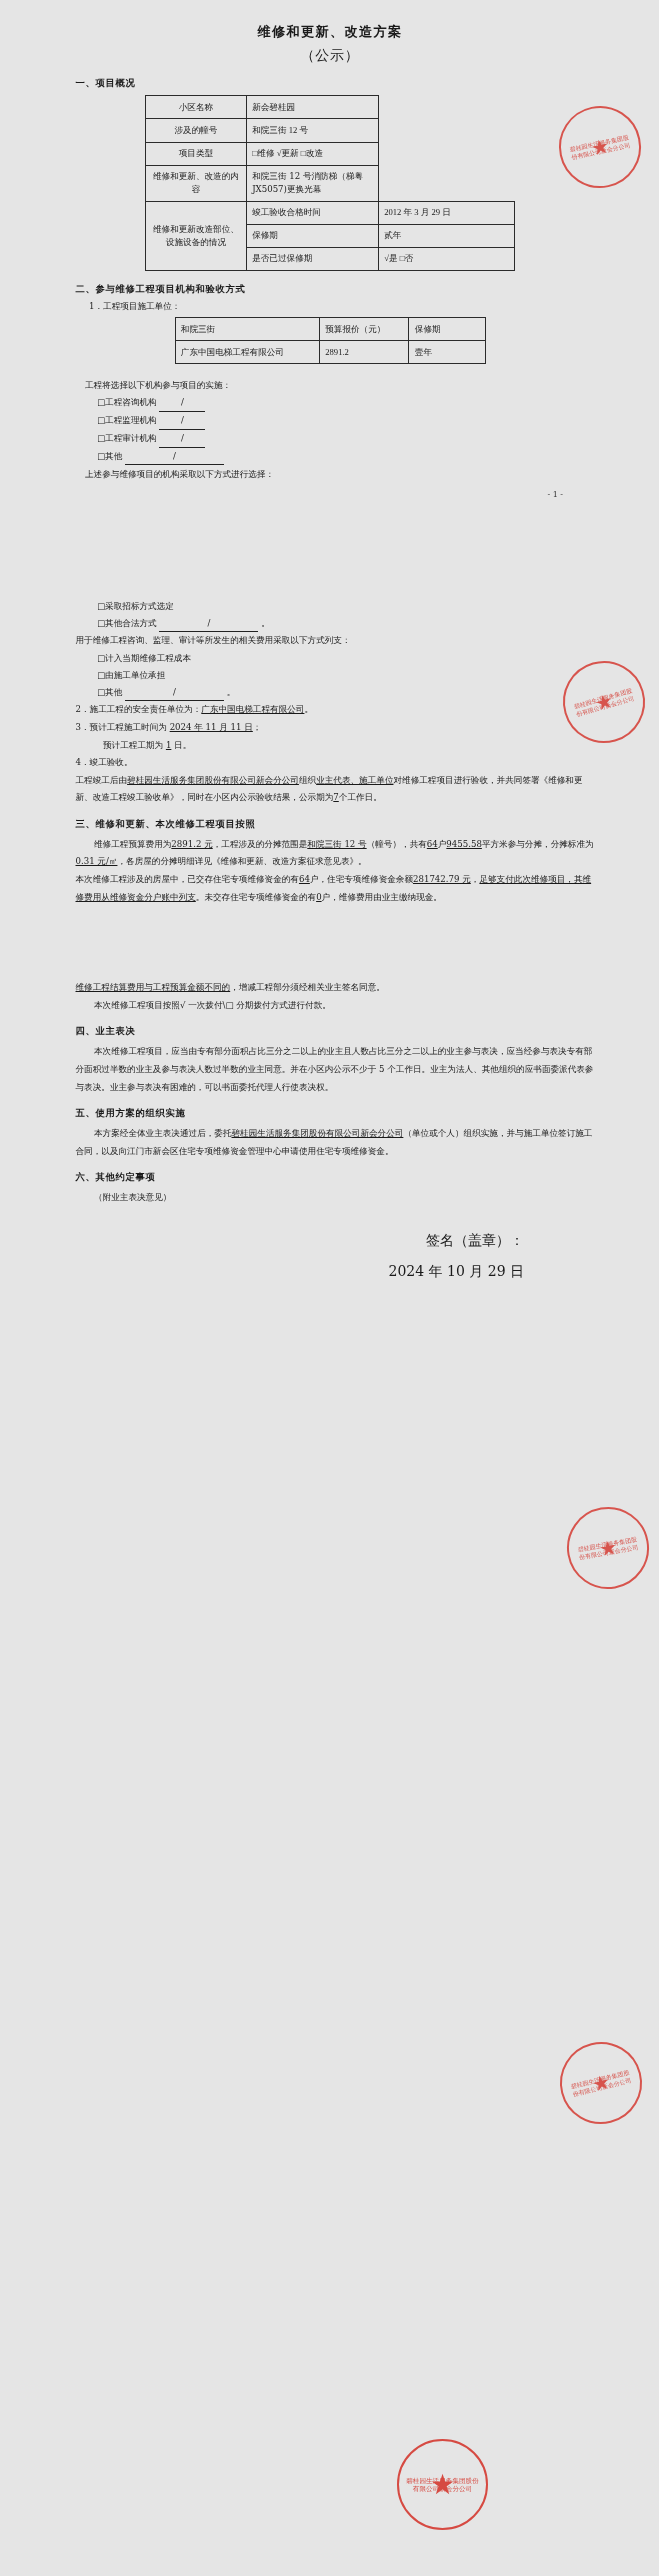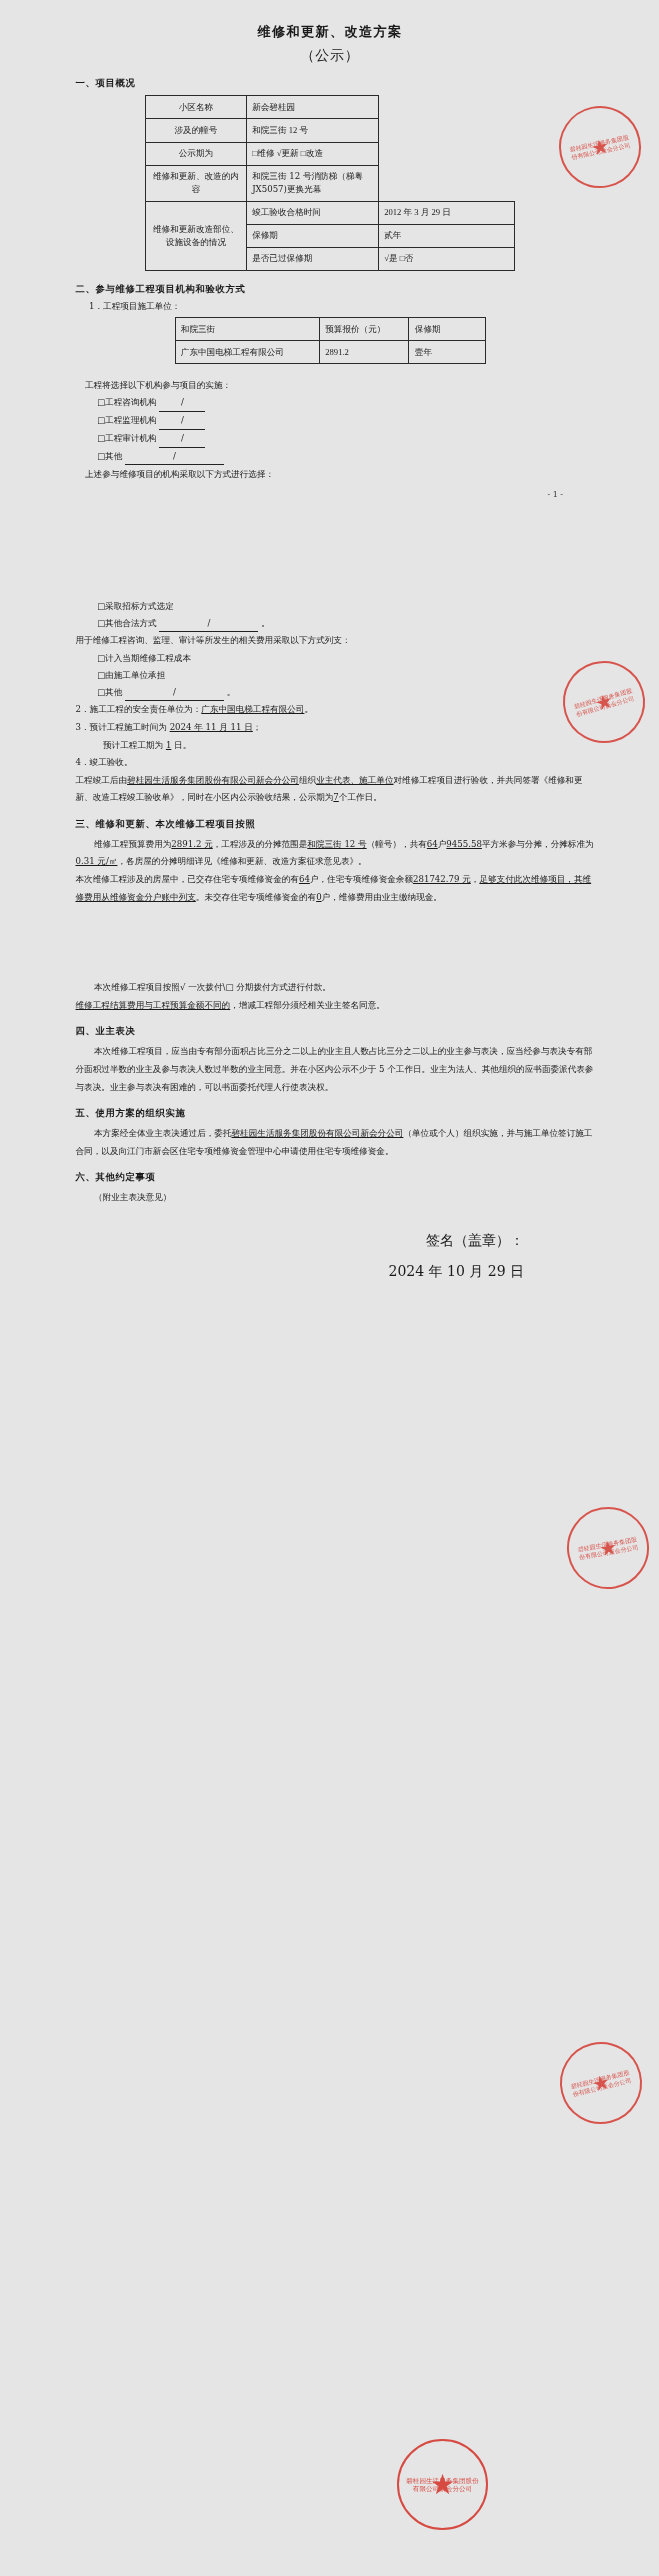--- a/index.html
+++ b/index.html
@@ -191,21 +191,21 @@
       <tbody>
           <tr>
         <td class="cell-label">小区名称</td>
         <td class="cell-val">新会碧桂园</td>
       </tr>
       <tr>
         <td class="cell-label">涉及的幢号</td>
         <td class="cell-val">和院三街 12 号</td>
       </tr>
       <tr>
-        <td class="cell-label">公示期为</td>
+        <td class="cell-label">项目类型</td>
         <td class="cell-val">□维修   √更新   □改造</td>
       </tr>
       <tr>
         <td class="cell-label">维修和更新、改造的内容</td>
         <td class="cell-val-left">和院三街 12 号消防梯（梯粤 JX5057)更换光幕</td>
       </tr>
       <tr>
         <td class="cell-label-wide" rowspan="3">维修和更新改造部位、设施设备的情况</td>
         <td class="cell-val" style="width:132px;border-right:0.7px solid #2b2b2b;">竣工验收合格时间</td>
       <td class="cell-val" style="width: 139px;">2012 年 3 月 29 日</td>
@@ -310,26 +310,26 @@
     <div class="body-text para-indent">
       <span>维修工程预算费用为</span><span class="u">2891.2 元</span><span>，工程涉及的分摊范围是</span><span class="u">和院三街 12 号</span><span>（幢号），共有</span><span class="u">64</span><span>户</span><span class="u">9455.58</span><span>平方米参与分摊，分摊标准为</span><span class="u">0.31 元/㎡</span><span>，各房屋的分摊明细详见</span><span>《维修和更新、改造方案征求意见表》</span><span>。</span>
     </div>
 
     <div class="body-text">
       <span>本次维修工程涉及的房屋中，已交存住宅专项维修资金的有</span><span class="u">64</span><span>户，住宅专项维修资金余额</span><span class="u">281742.79 元</span><span>，</span><span class="u">足够支付此次维修项目，其维修费用从维修资金分户账中列支</span><span>。未交存住宅专项维修资金的有</span><span class="u">0</span><span>户，维修费用由业主缴纳现金。</span>
     </div>
 
     <div class="gap-mid"></div>
 
+    <div class="body-text">
+      <span class="u">维修工程结算费用与工程预算金额不同的</span><span>，增减工程部分须经相关业主签名同意。</span>
+    </div>
+
     <div class="body-text para-indent">
       <span>本次维修工程项目按照</span><span>√ 一次拨付\□ 分期拨付</span><span>方式进行付款。</span>
-    </div>
-
-    <div class="body-text">
-      <span class="u">维修工程结算费用与工程预算金额不同的</span><span>，增减工程部分须经相关业主签名同意。</span>
     </div>
 
     <div class="section-head">四、业主表决</div>
     <div class="body-text para-indent">本次维修工程项目，应当由专有部分面积占比三分之二以上的业主且人数占比三分之二以上的业主参与表决，应当经参与表决专有部分面积过半数的业主及参与表决人数过半数的业主同意。并在小区内公示不少于 5 个工作日。业主为法人、其他组织的应书面委派代表参与表决。业主参与表决有困难的，可以书面委托代理人行使表决权。</div>
 
     <div class="section-head">五、使用方案的组织实施</div>
     <div class="body-text para-indent">
       <span>本方案经全体业主表决通过后，委托</span><span class="u">碧桂园生活服务集团股份有限公司新会分公司</span><span>（单位或个人）组织实施，并与施工单位签订施工合同，以及向江门市新会区住宅专项维修资金管理中心申请使用住宅专项维修资金。</span>
     </div>
 

